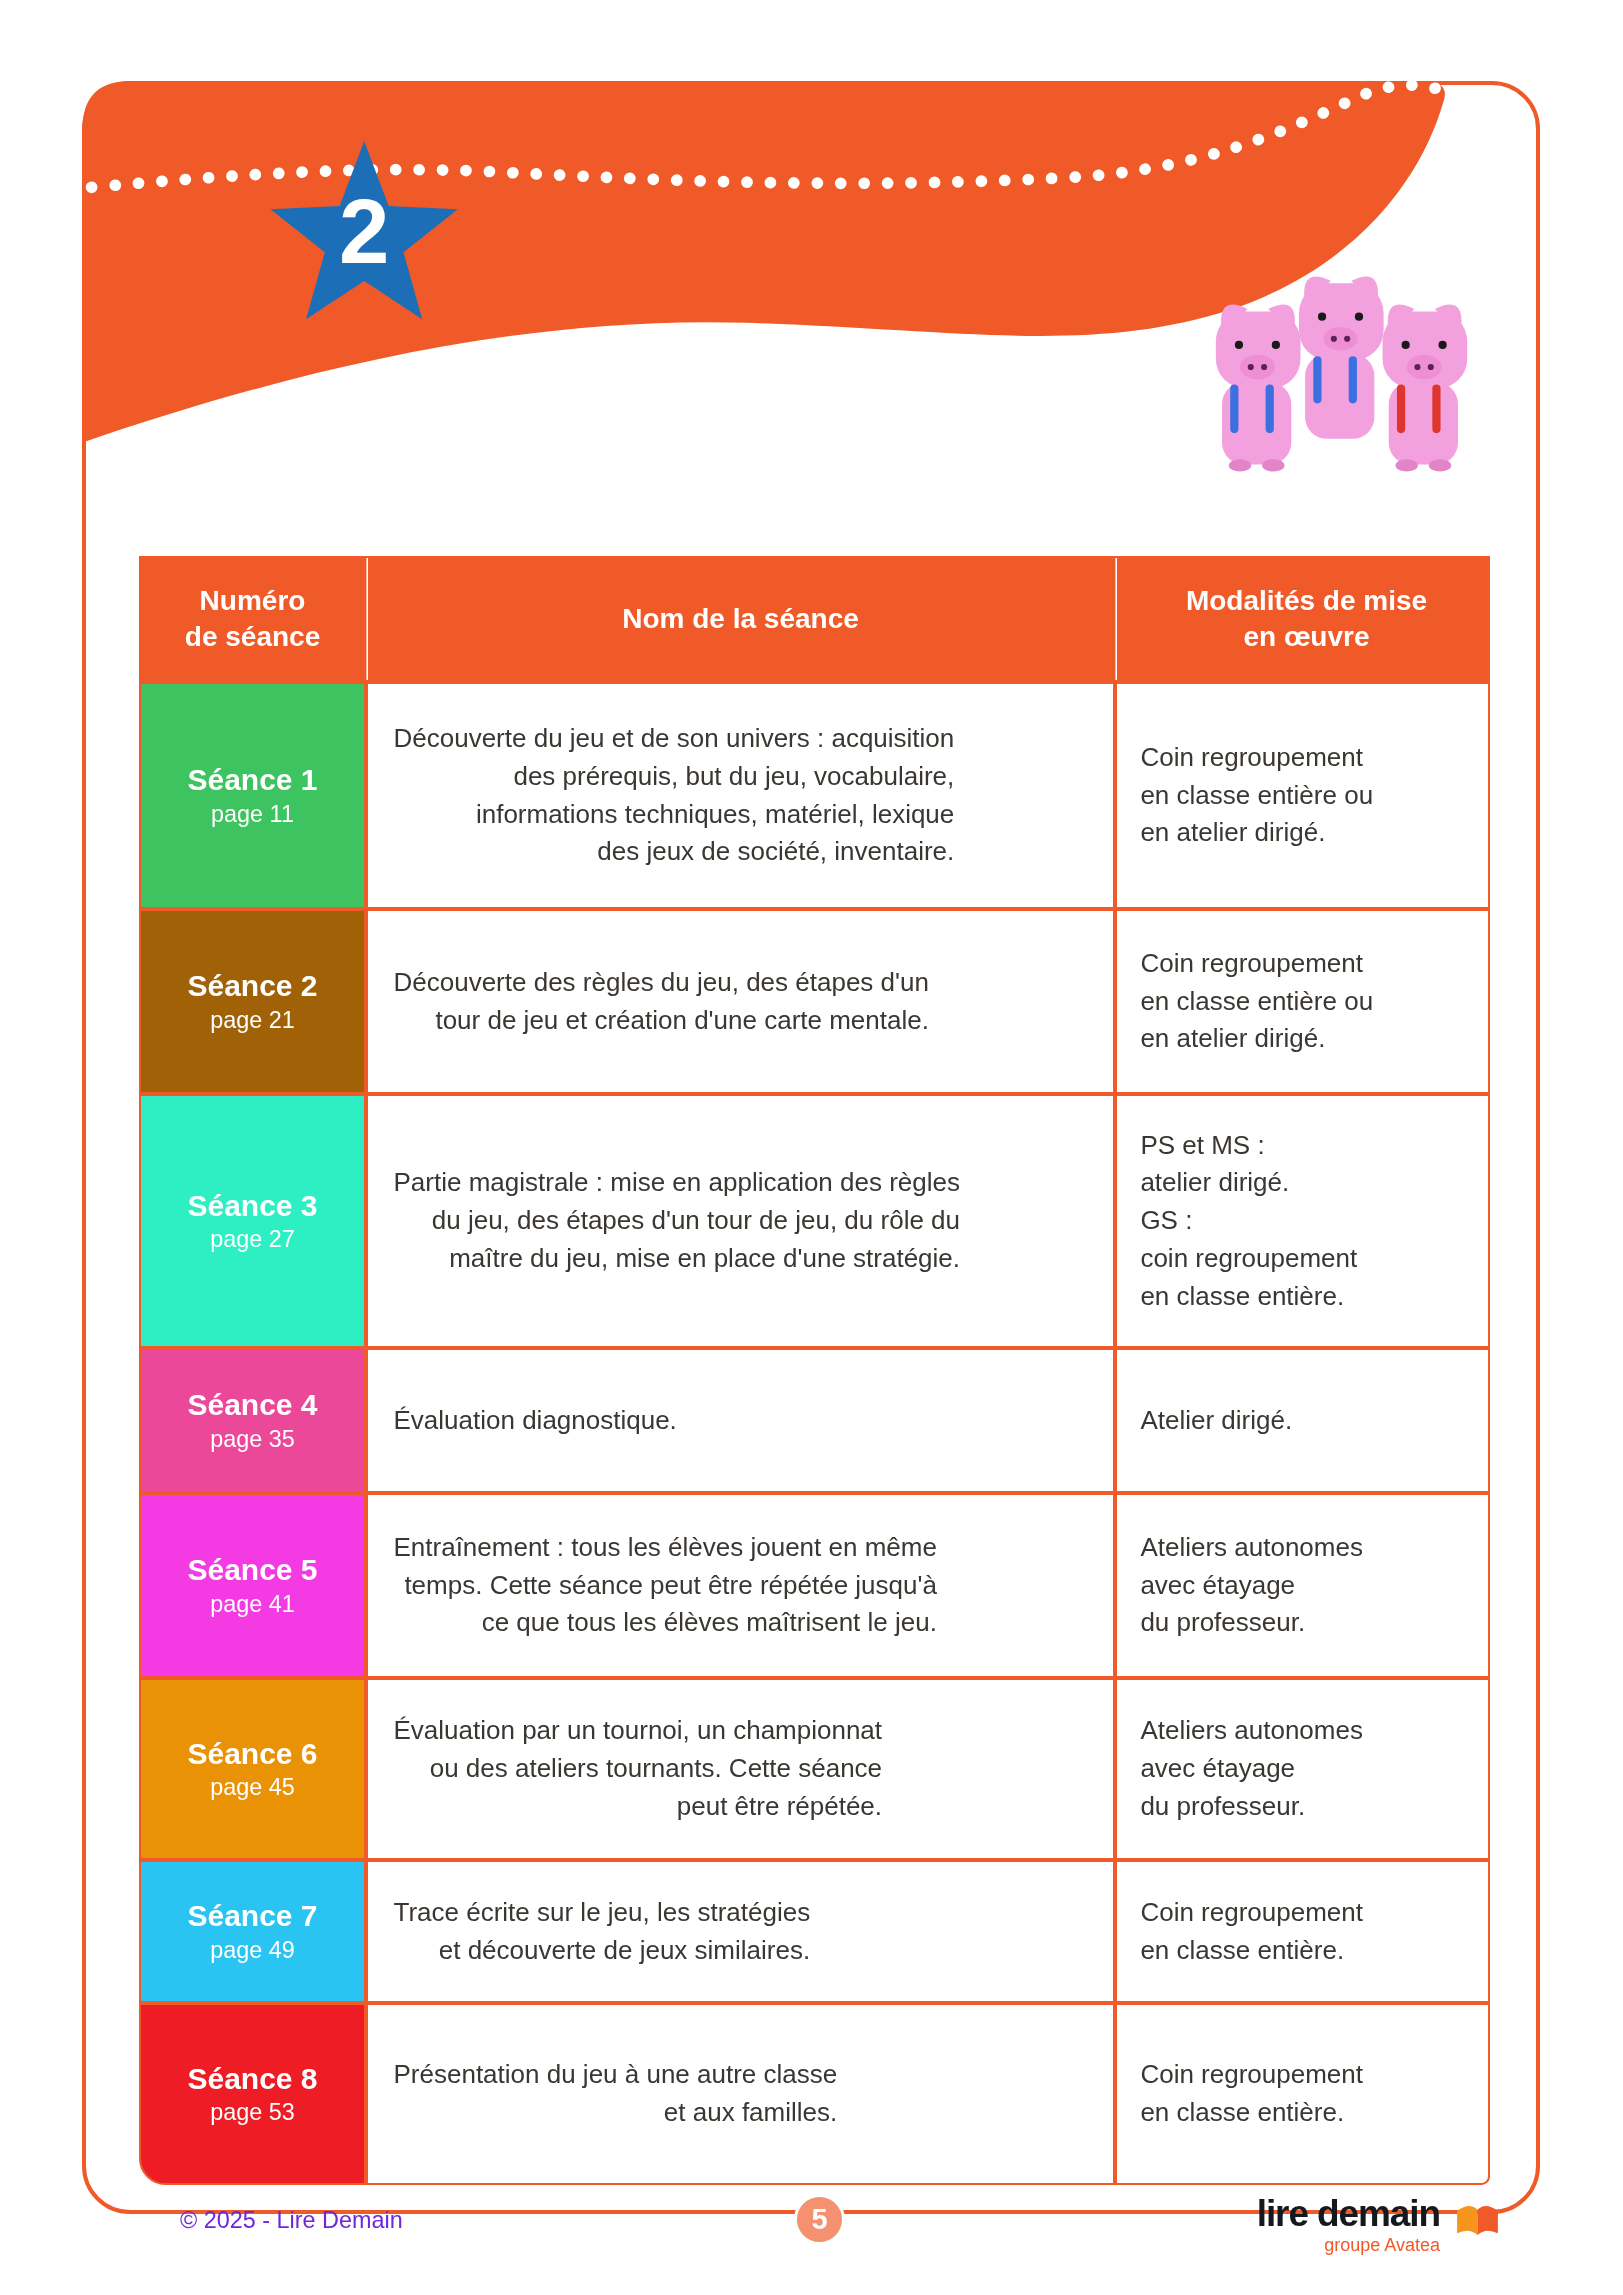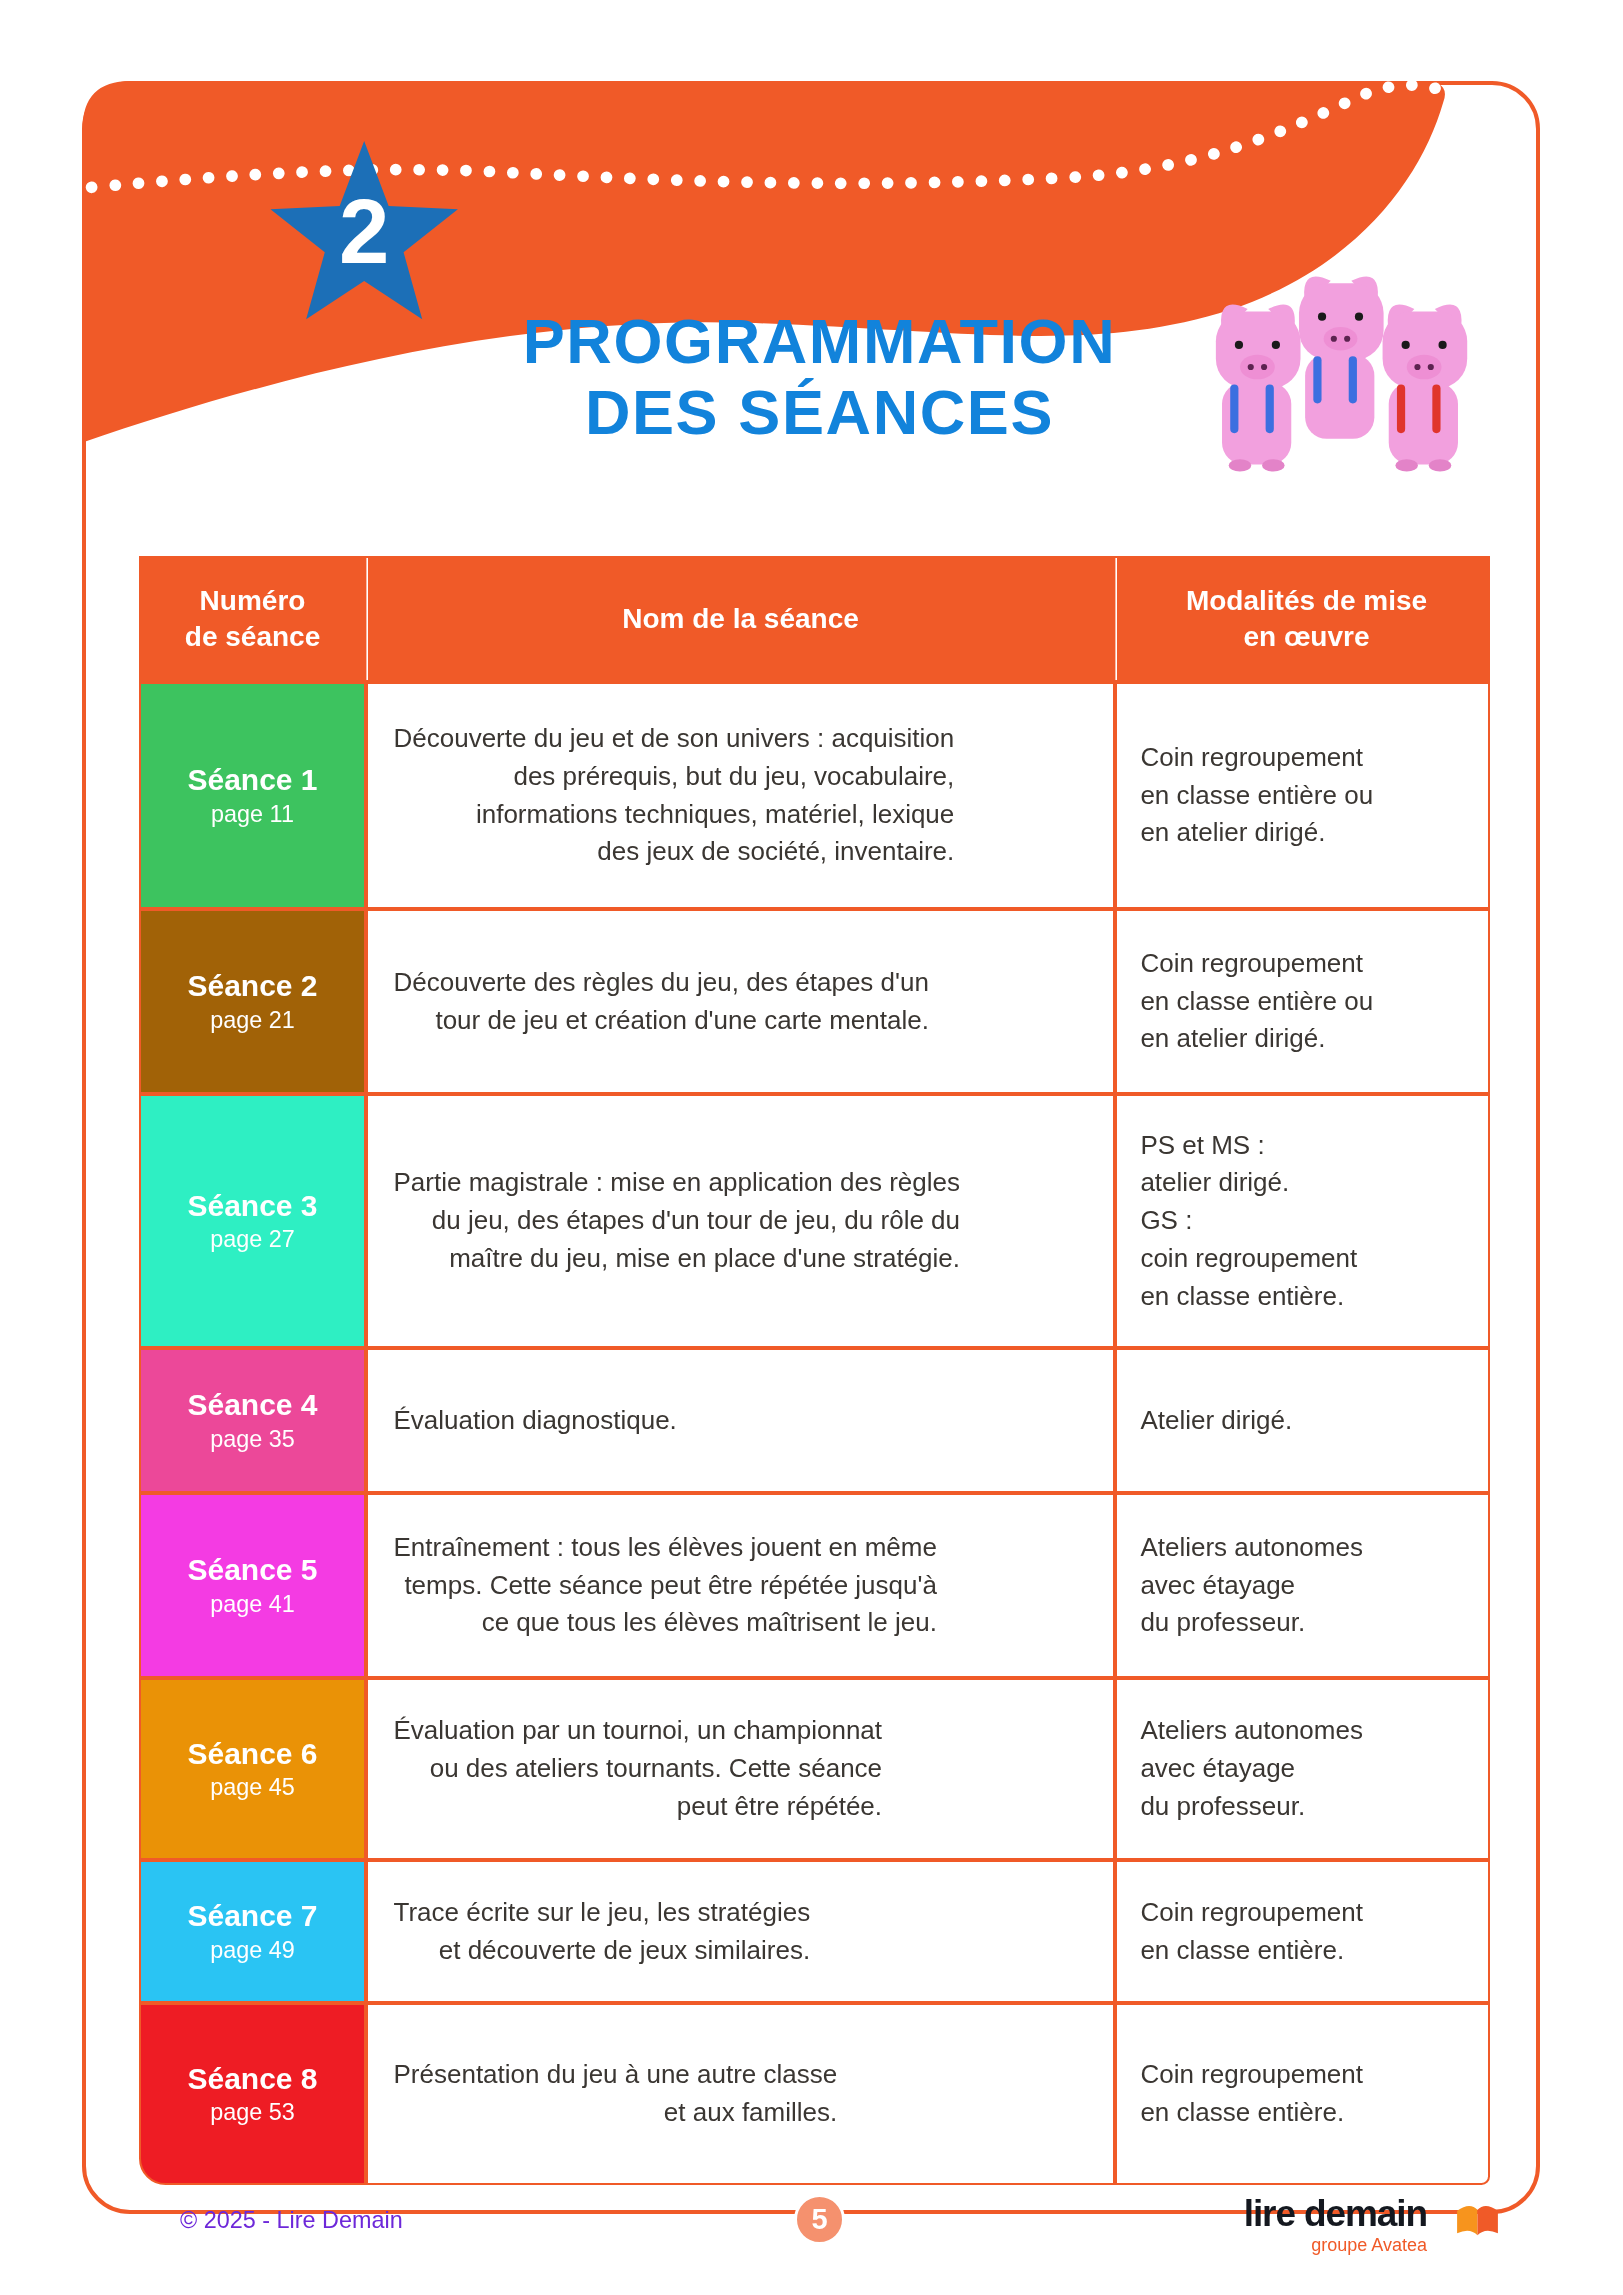--- a/index.html
+++ b/index.html
@@ -42,21 +42,21 @@
   .name,.mod{display:flex;align-items:center;font-size:26px;color:#3a3632;
              line-height:1.45;white-space:pre-line;}
   .name{padding:12.8px 19px 12.8px 25.5px;text-align:right;}
   .mod{padding:12.8px 10.6px 12.8px 23.4px;}
 
   
   .copy{position:absolute;left:180px;top:2206px;z-index:4;font-size:23.4px;color:#6d28d9;line-height:28px;}
   .badge{position:absolute;left:794px;top:2194px;width:51px;height:51px;z-index:4;box-sizing:border-box;
          border-radius:50%;background:var(--badge_salmon,#F5916E);border:3.2px solid #fff;
          display:flex;align-items:center;justify-content:center;color:#fff;font-weight:bold;font-size:29px;}
-  .logo{position:absolute;right:120px;top:2195px;z-index:4;display:flex;align-items:flex-start;gap:25px;}
+  .logo{position:absolute;right:120px;top:2195px;z-index:4;display:flex;align-items:flex-start;gap:12px;}
   .logo-col{display:flex;flex-direction:column;align-items:flex-end;}
   .logo-text{font-size:37px;font-weight:bold;color:#14181f;letter-spacing:-1.1px;line-height:1;}
   .logo-sub{font-size:18px;color:var(--accent_orange,#F05A28);margin-top:3.2px;}
   .book-icon{width:51px;height:47px;}
 </style>
 </head>
 <body>
 
 <div id="page">
 
@@ -65,22 +65,20 @@
   <svg class="wave" viewBox="0 0 2741 920" aria-hidden="true">
     <path class="wave-fill" d="M 0 680 C 350 560, 800 440, 1250 455 C 1650 468, 1900 515, 2160 430 C 2400 350, 2520 180, 2560 40 Q 2575 0, 2520 0 L 90 0 Q 0 0, 0 90 Z"></path>
     <path class="dots" d="M 17 200 C 300 175, 520 160, 760 170 C 1050 185, 1400 205, 1850 182 C 2100 168, 2250 100, 2400 30 C 2500 -15, 2600 10, 2640 90 C 2665 140, 2668 170, 2660 200"></path>
   </svg>
 
   <svg class="star" viewBox="0 0 385 400">
     <polygon class="star-fill" points="190,15 236,137 366,143 264,224 299,350 190,278 81,350 116,224 14,143 144,137"></polygon>
     <text class="star-num" x="190" y="245" text-anchor="middle">2</text>
   </svg>
 
-  <div class="title">PROGRAMMATION
-DES SÉANCES</div>
 
   <svg class="pigs" viewBox="0 0 660 540">
 
     <g>
       <path d="M262,105 Q250,30 312,60 Q294,75 290,107 Z" fill="#F2A0DE"></path>
       <path d="M402,105 Q414,30 352,60 Q370,75 374,107 Z" fill="#F2A0DE"></path>
       <rect x="250" y="65" width="165" height="150" rx="58" fill="#F2A0DE"></rect>
       <rect x="262" y="203" width="135" height="165" rx="42" fill="#F2A0DE"></rect>
       <rect x="278" y="207" width="16" height="92" rx="8" fill="#3C6FE0"></rect>
       <rect x="347" y="207" width="16" height="92" rx="8" fill="#3C6FE0"></rect>

